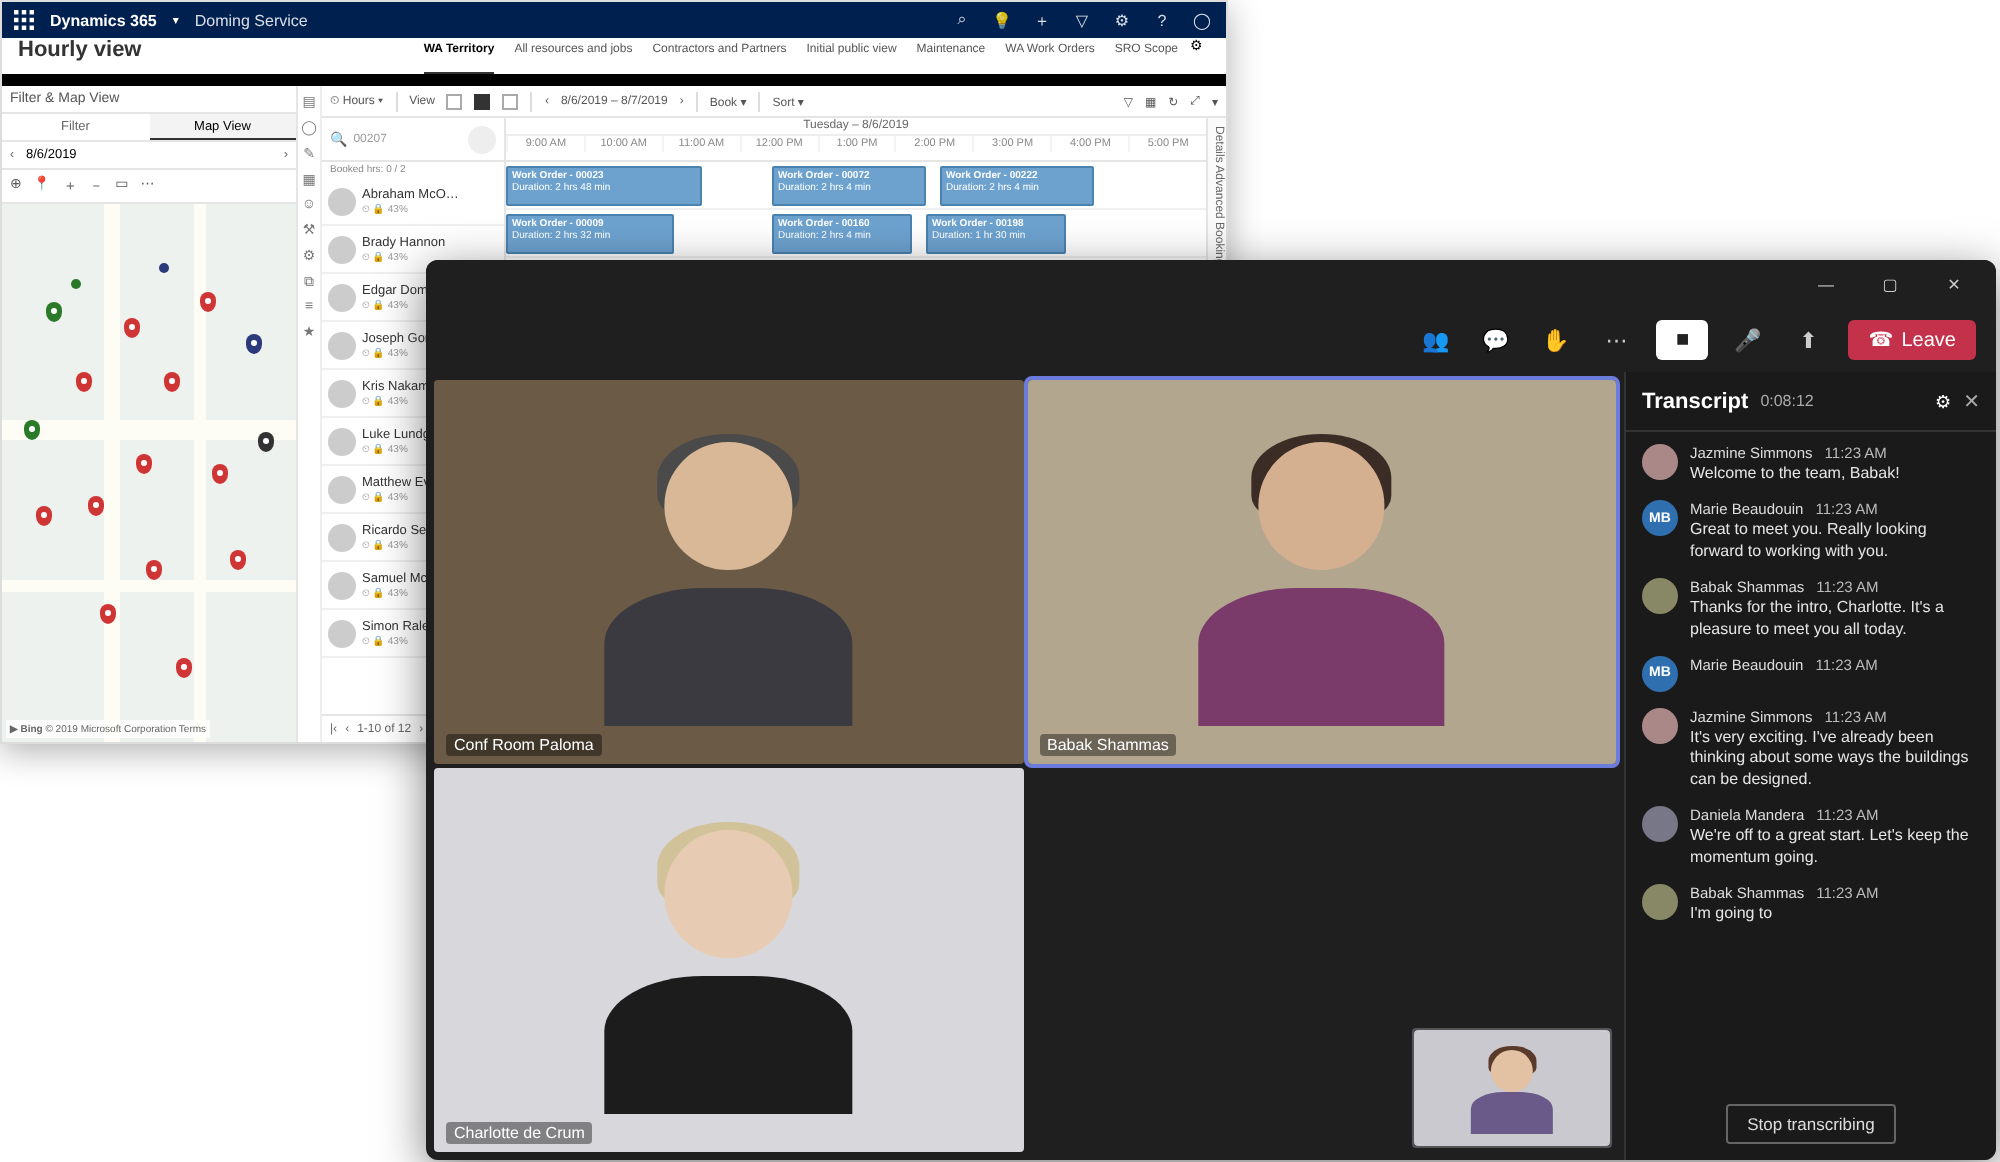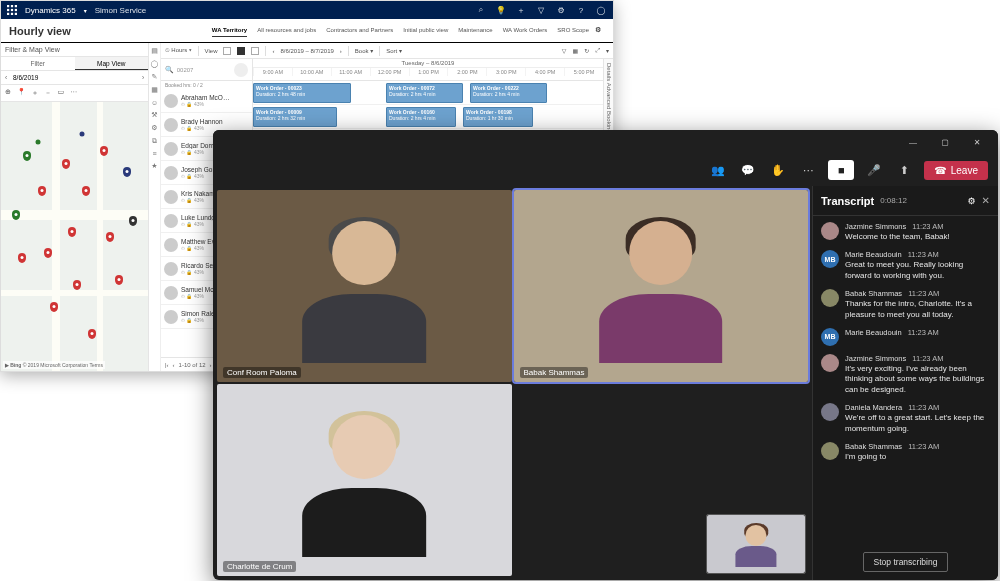--- a/index.html
+++ b/index.html
@@ -2,27 +2,27 @@
 <html><head>
 <meta charset="utf-8">
 <style>
 *{margin:0;padding:0;box-sizing:border-box;font-family:"Segoe UI",Arial,sans-serif}
 body{width:1000px;height:581px;background:#fff;position:relative;overflow:hidden}
 
 
 .d365{position:absolute;left:0;top:0;width:614px;height:372px;background:#fff;box-shadow:0 4px 16px rgba(0,0,0,.3);border:1px solid #ddd;font-size:7px}
 .d365-top{height:18px;background:#002050;color:#fff;display:flex;align-items:center;padding:0 6px;gap:8px}
 .d365-top .waffle{width:10px;height:10px;display:inline-block}
-.d365-top .brand{font-size:8px;font-weight:400}
+.d365-top .brand{font-size:8px;font-weight:700}
 .d365-top .caret{font-size:6px}
 .d365-top .fs{font-size:8px;opacity:.85}
 .d365-top .sp{flex:1}
 .d365-top .ico{width:12px;height:12px;display:flex;align-items:center;justify-content:center;font-size:8px;opacity:.85}
 
-.d365-title{height:24px;display:flex;align-items:center;padding:0 8px;border-bottom:1px solid #000000}
+.d365-title{height:24px;display:flex;padding:0 8px;border-bottom:6px solid #000000}
 .d365-title h1{font-size:11px;font-weight:600;color:#333}
 .d365-title .sp{flex:1}
 .d365-title .view-tabs{display:flex;gap:10px;font-size:6px;color:#555}
 .d365-title .view-tabs span{padding:3px 0;border-bottom:1.5px solid transparent;white-space:nowrap}
 .d365-title .view-tabs span.on{border-bottom-color:#333;color:#000;font-weight:600}
 .d365-title .gear{width:10px;height:10px;margin-left:6px}
 
 .d365-body{display:flex;height:calc(100% - 42px)}
 .d365-left{width:148px;border-right:1px solid #e5e5e5;display:flex;flex-direction:column}
 .d365-filter-hd{height:14px;border-bottom:1px solid #e5e5e5;display:flex;align-items:center;padding:0 4px;font-size:7px;color:#555}
@@ -133,21 +133,21 @@
             <rect x="3.5" y="3.5" width="2" height="2"></rect>
             <rect x="7" y="3.5" width="2" height="2"></rect>
             <rect y="7" width="2" height="2"></rect>
             <rect x="3.5" y="7" width="2" height="2"></rect>
             <rect x="7" y="7" width="2" height="2"></rect>
           </g>
         </svg>
     </span>
     <span class="brand">Dynamics 365</span>
     <span class="caret">▾</span>
-    <span class="fs">Simon Service</span>
+    <span class="fs">Doming Service</span>
     <span class="sp"></span>
     <span class="ico">⌕</span>
     <span class="ico">💡</span>
     <span class="ico">＋</span>
     <span class="ico">▽</span>
     <span class="ico">⚙</span>
     <span class="ico">?</span>
     <span class="ico">◯</span>
   </div>
 

